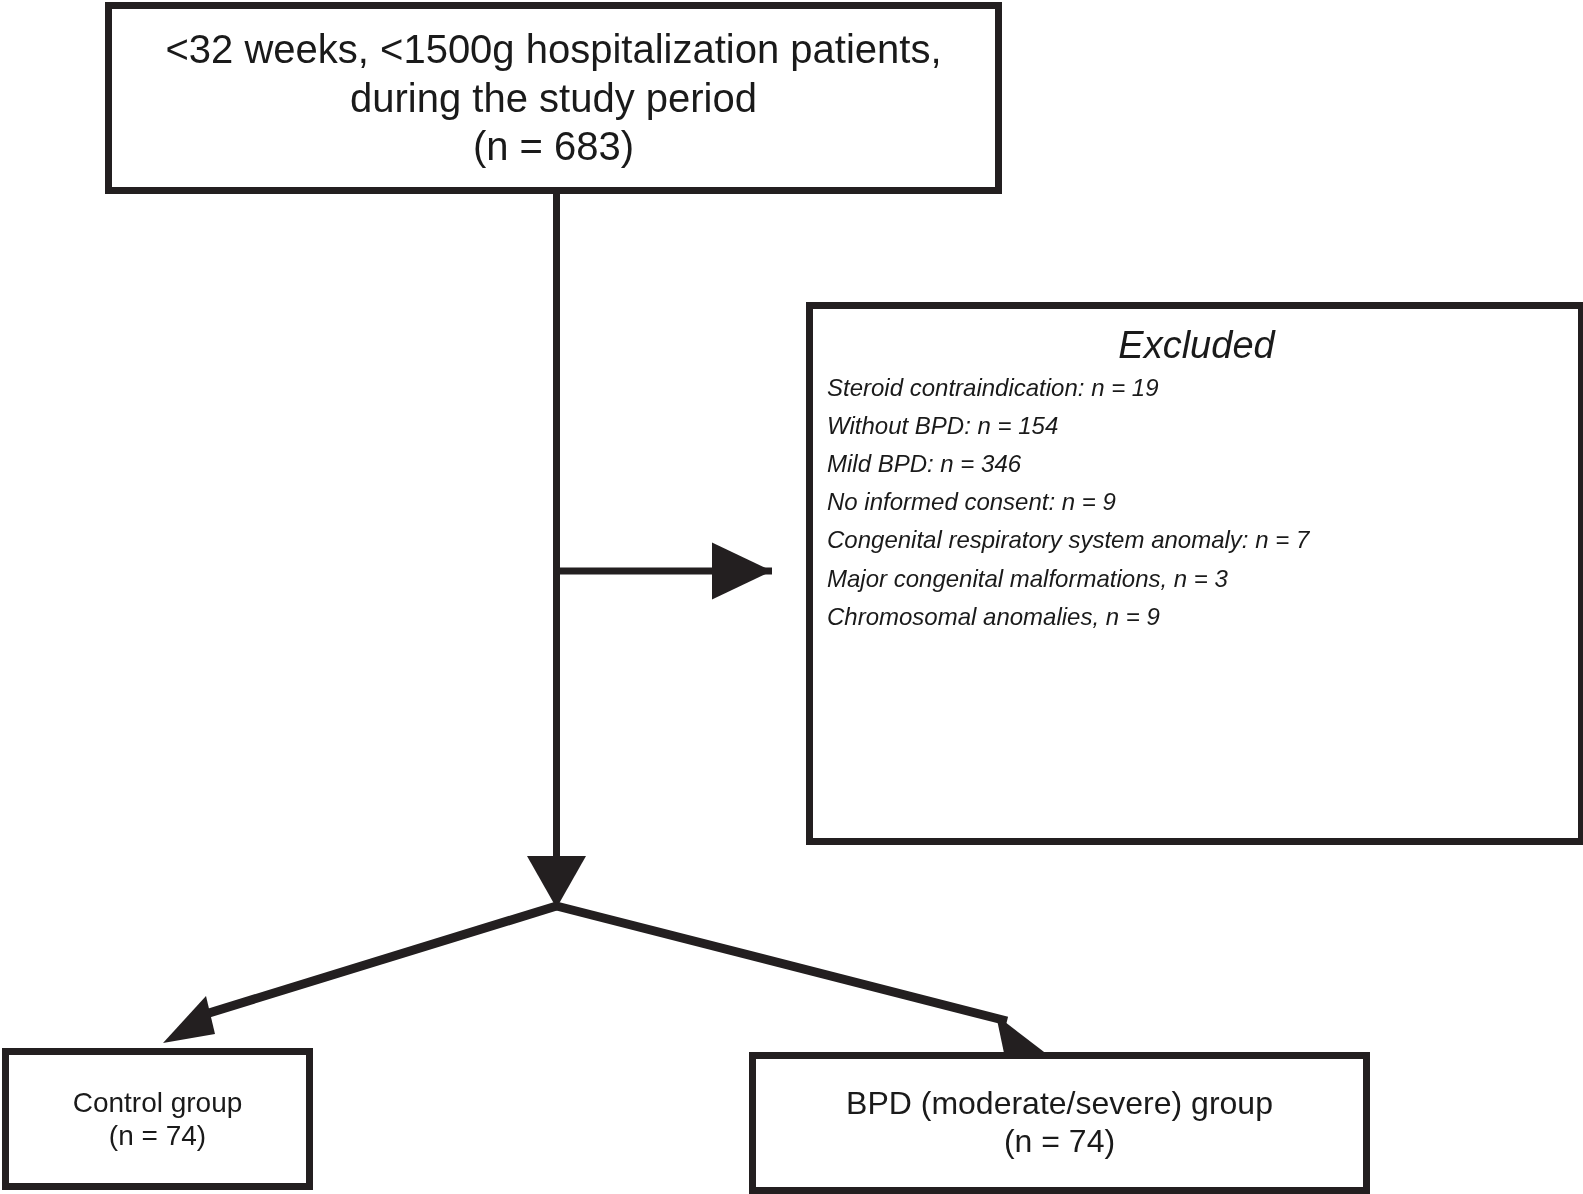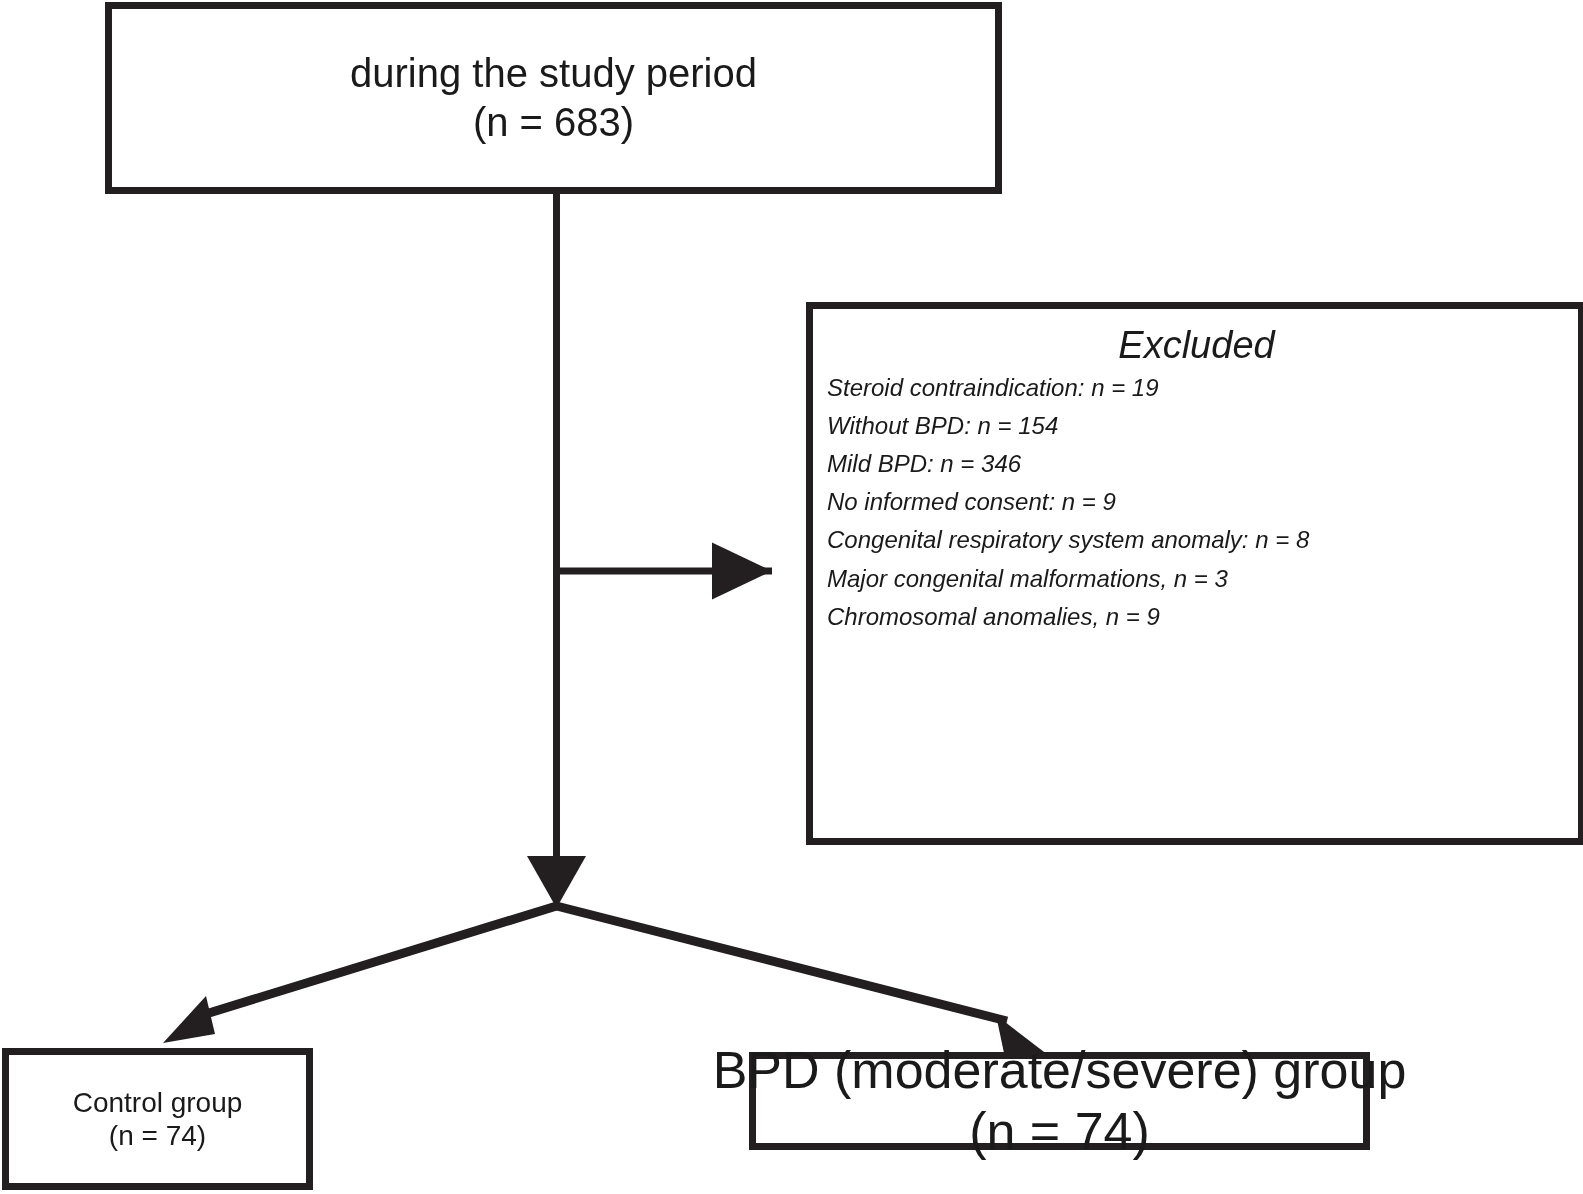--- a/index.html
+++ b/index.html
@@ -90,22 +90,22 @@
     left: 2px;
     top: 1048px;
     width: 311px;
     height: 142px;
     font-size: 28px;
   }
   #box-bpd {
     left: 749px;
     top: 1052px;
     width: 621px;
-    height: 98px;
-    font-size: 52px;
+    height: 142px;
+    font-size: 32px;
   }
 </style>
 </head>
 <body>
 
 <div id="flowchart-root">
 
   <svg class="svg-layer" viewBox="0 0 1583 1194">
     <defs>
       <marker id="arrow-right" markerWidth="9" markerHeight="9" refX="8.6" refY="4.5" orient="auto" markerUnits="strokeWidth">
@@ -120,31 +120,32 @@
     <polygon points="527,856 586,856 556.5,908" fill="#231f20"></polygon>
 
     <line x1="556.5" y1="906" x2="196" y2="1017" stroke="#231f20" stroke-width="9"></line>
     <polygon points="163,1043 206,996 215,1034" fill="#231f20"></polygon>
 
     <line x1="556.5" y1="906" x2="1007" y2="1021" stroke="#231f20" stroke-width="9"></line>
     <polygon points="1048,1055 996,1015 1004,1053" fill="#231f20"></polygon>
   </svg>
 
   <div id="box-source" class="node-box centered">
+    <span class="line">&lt;32 weeks, &lt;1500g hospitalization patients,</span>
     <span class="line">during the study period</span>
     <span class="line">(n = 683)</span>
   </div>
 
   <div id="box-excluded" class="node-box">
     <span class="excl-title">Excluded</span>
     <span class="excl-item">Steroid contraindication: n = 19</span>
     <span class="excl-item">Without BPD: n = 154</span>
     <span class="excl-item">Mild BPD: n = 346</span>
     <span class="excl-item">No informed consent: n = 9</span>
-    <span class="excl-item wrap">Congenital respiratory system anomaly: n = 8</span>
+    <span class="excl-item wrap">Congenital respiratory system anomaly: n = 7</span>
     <span class="excl-item">Major congenital malformations, n = 3</span>
     <span class="excl-item">Chromosomal anomalies, n = 9</span>
   </div>
 
   <div id="box-control" class="node-box centered">
     <span class="line">Control group</span>
     <span class="line">(n = 74)</span>
   </div>
 
   <div id="box-bpd" class="node-box centered">

